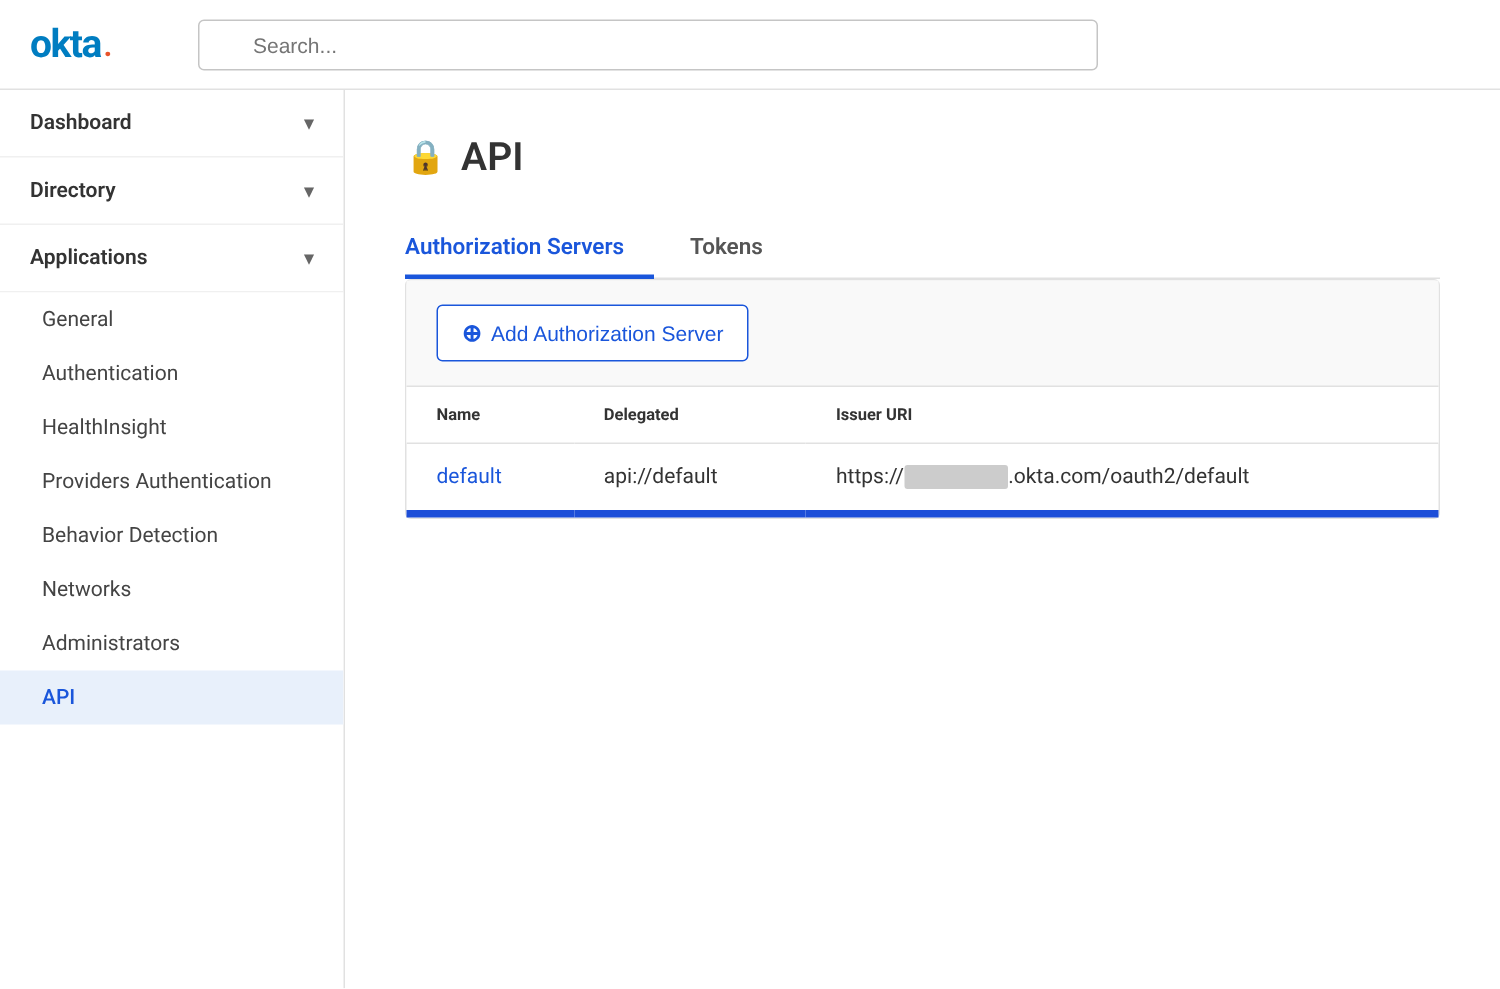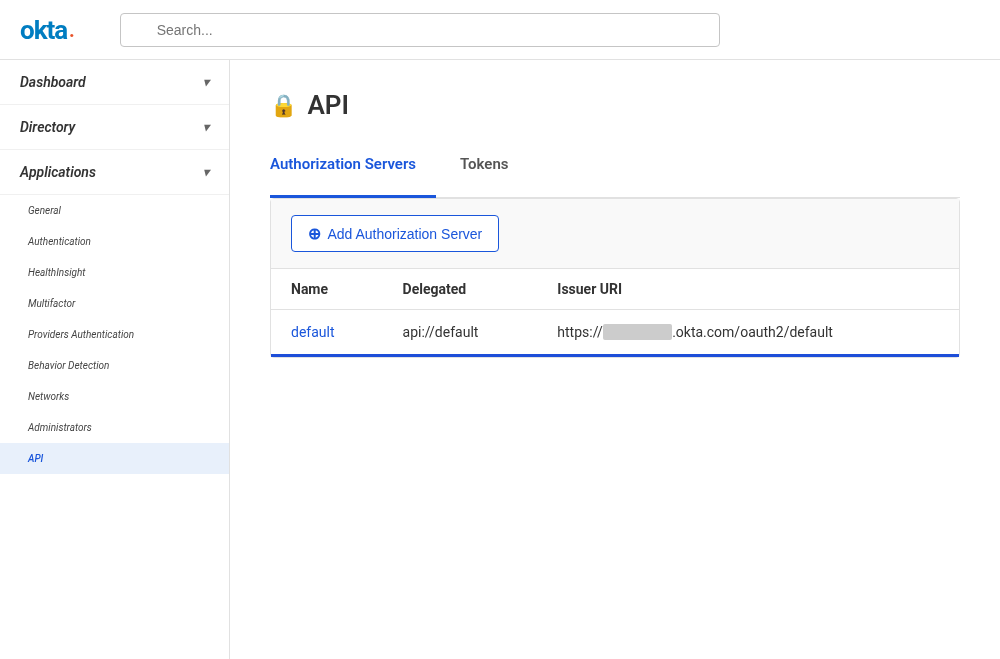--- a/index.html
+++ b/index.html
@@ -11,21 +11,21 @@
       align-items: center;
       padding: 0 20px;
       height: 60px;
       border-bottom: 1px solid #e1e1e1;
       background: #fff;
       flex-shrink: 0;
     }
     .logo {
       display: flex;
       align-items: center;
-      margin-right: 28px;
+      margin-right: 40px;
     }
     .logo-text {
       font-size: 26px;
       font-weight: 700;
       color: #007dc1;
       letter-spacing: -1px;
     }
     .logo-dot {
       color: #e8532a;
       font-size: 28px;
@@ -69,37 +69,36 @@
       overflow: hidden;
     }
 
     
     .sidebar {
       width: 230px;
       background: #fff;
       border-right: 1px solid #e1e1e1;
       overflow-y: auto;
       flex-shrink: 0;
-      font-style: italic;
     }
     .nav-item {
       display: flex;
       align-items: center;
       justify-content: space-between;
       padding: 14px 20px;
       font-size: 14px;
       font-weight: 600;
       color: #333;
       cursor: pointer;
       border-bottom: 1px solid #f0f0f0;
     }
     .nav-item .chevron { font-size: 12px; color: #666; }
     .nav-sub-item {
       padding: 10px 20px 10px 28px;
-      font-size: 10px;
+      font-size: 14px;
       color: #444;
       cursor: pointer;
     }
     .nav-sub-item.active {
       background: #e8f0fb;
       color: #1a56db;
       font-weight: 500;
     }
     .security-section { background: #fff; }
 
@@ -121,21 +120,21 @@
     }
     .lock-icon { font-size: 22px; color: #555; }
 
     
     .tabs {
       display: flex;
       border-bottom: 1px solid #e1e1e1;
       margin-bottom: 0;
     }
     .tab {
-      padding: 10px 20px 22px 0;
+      padding: 10px 20px 10px 0;
       margin-right: 24px;
       font-size: 15px;
       font-weight: 600;
       color: #555;
       cursor: pointer;
       border-bottom: 3px solid transparent;
       position: relative;
       top: 1px;
     }
     .tab.active {
@@ -172,30 +171,30 @@
     table {
       width: 100%;
       border-collapse: collapse;
     }
     thead tr {
       border-bottom: 1px solid #e1e1e1;
     }
     th {
       padding: 12px 20px;
       text-align: left;
-      font-size: 14px;
+      font-size: 11px;
       font-weight: 700;
       color: #333;
       background: #fff;
     }
     td {
       padding: 14px 20px;
       font-size: 14px;
       color: #333;
-      border-bottom: 3px solid #1d4ed8;
+      border-bottom: 5px solid #1d4ed8;
     }
     td.link { color: #1a56db; cursor: pointer; }
     .blurred-text {
       display: inline-block;
       background: #ccc;
       border-radius: 2px;
       color: transparent;
       user-select: none;
     }
   </style>
@@ -226,21 +225,20 @@
     </div>
     <div class="nav-item">
       <span>Applications</span>
       <span class="chevron">▾</span>
     </div>
 
     <div class="security-section">
       <div class="nav-sub-item">General</div>
       <div class="nav-sub-item">Authentication</div>
       <div class="nav-sub-item">HealthInsight</div>
-      <div class="nav-sub-item">Multifactor</div>
       <div class="nav-sub-item">Providers Authentication</div>
       <div class="nav-sub-item">Behavior Detection</div>
       <div class="nav-sub-item">Networks</div>
       <div class="nav-sub-item">Administrators</div>
       <div class="nav-sub-item active">API</div>
     </div>
   </nav>
 
   <main class="content">
     <h1 class="page-title">

